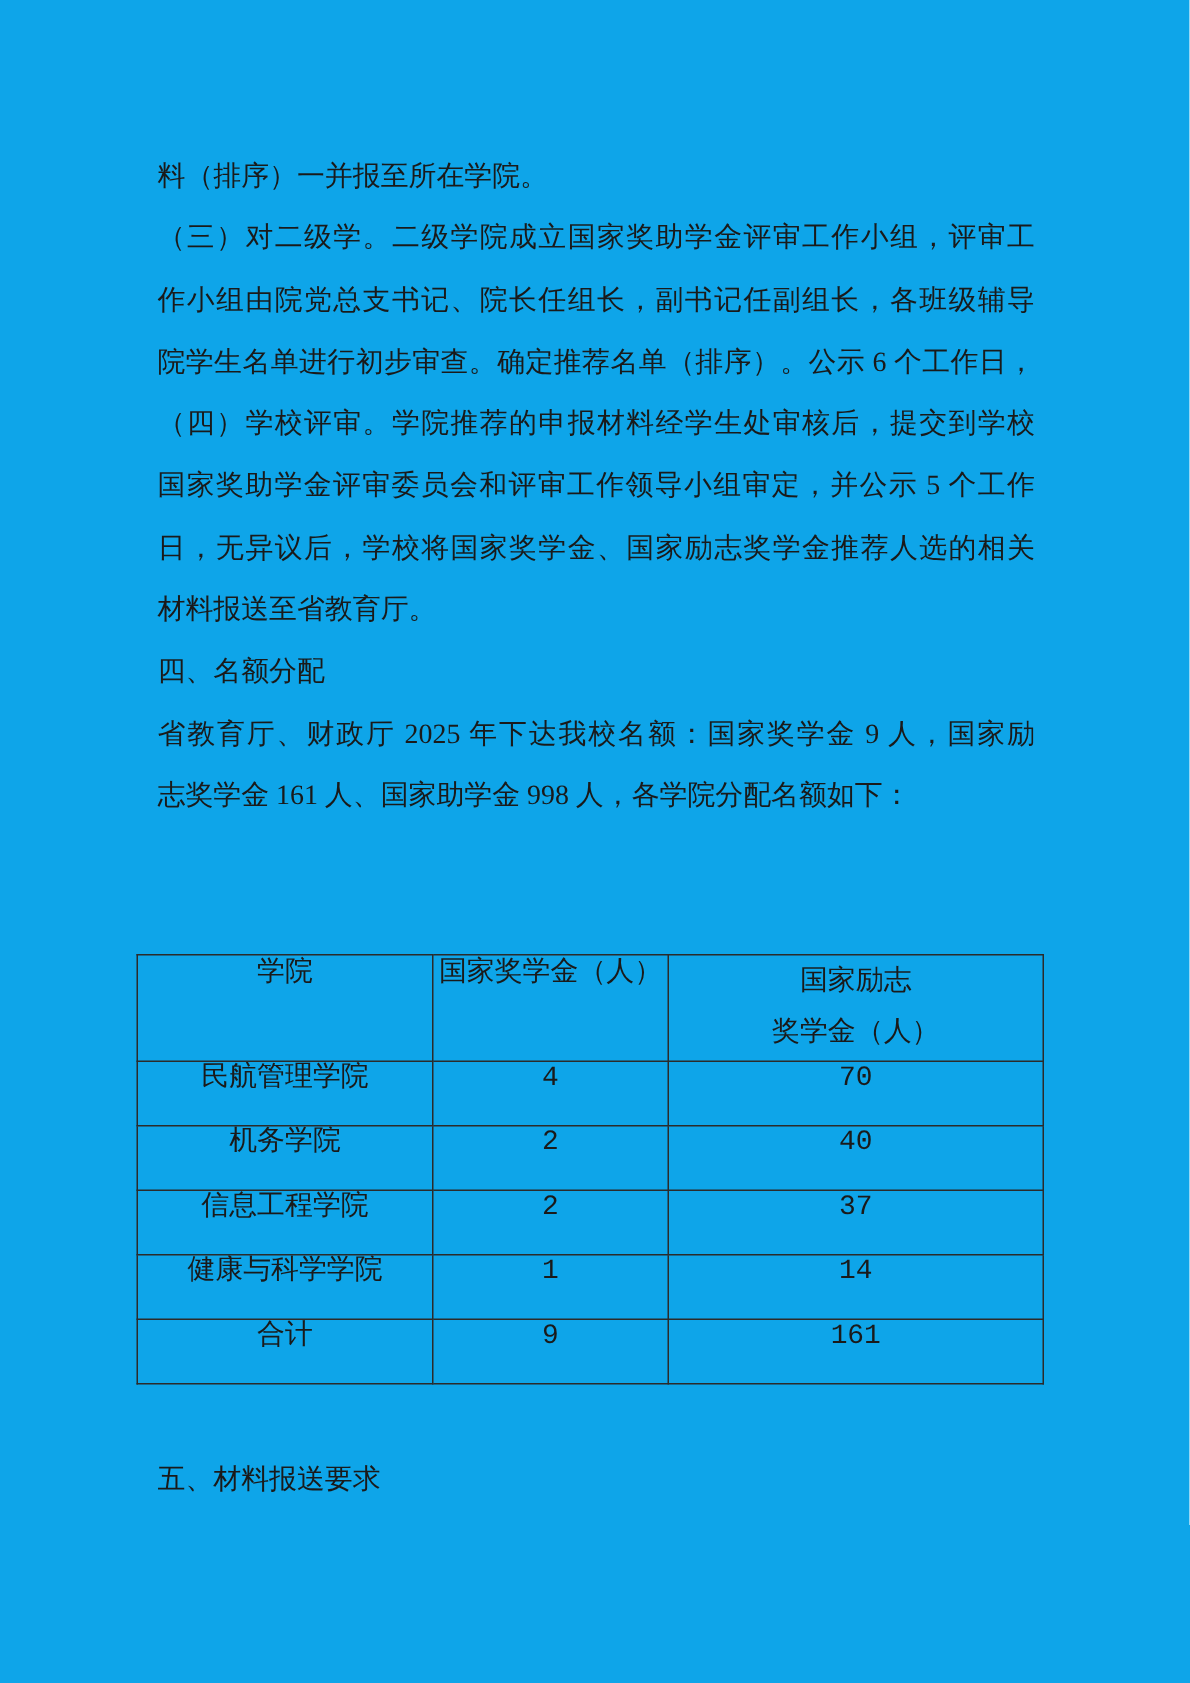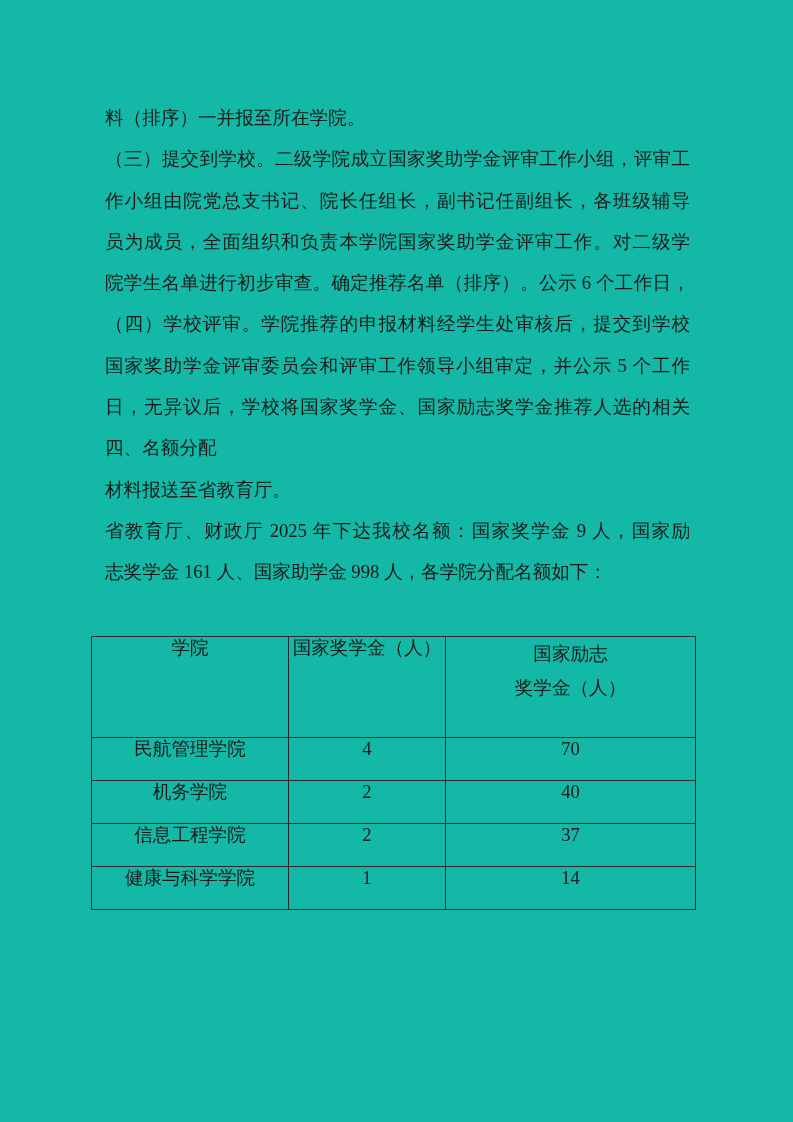--- a/index.html
+++ b/index.html
@@ -1,21 +1,21 @@
 <!DOCTYPE html>
 <html><head>
 <meta charset="utf-8">
 <style>
   * { margin: 0; padding: 0; box-sizing: border-box; }
   html, body { background: #ffffff; }
   .page {
     position: relative;
     width: 793px;
     height: 1122px;
-    background: #14b8a6;
+    background: #0ea5e9;
     font-family: "Liberation Serif", "DejaVu Serif", serif;
     color: #1a1a1a;
     overflow: hidden;
   }
   .body-text {
     position: absolute;
     top: 97px;
     left: 105px;
     width: 585px;
     font-size: 18.6px;
@@ -47,53 +47,52 @@
     border: 1.5px solid #2b2b2b;
     font-weight: normal;
     text-align: center;
     vertical-align: top;
     padding: 0;
     overflow: hidden;
   }
   .col-college { width: 197px; }
   .col-national { width: 157px; }
   .col-inspirational { width: 250px; }
-  .header-row { height: 101px; font-family: Liberation Serif, serif; }
+  .header-row { height: 71px; font-family: Liberation Serif, serif; }
   .th-college { padding-top: 20px; line-height: 22px; }
   .th-national { padding-top: 6px; line-height: 22px; }
   .th-inspirational { padding-top: 4px; }
   .th-inspirational .hline { line-height: 34px; height: 34px; text-align: center; }
-  .data-row { height: 43px; }
+  .data-row { height: 43px; font-family: Liberation Mono, monospace; }
   .cell-name { padding-top: 3px; line-height: 22px; }
   .cell-num { padding-top: 11px; line-height: 22px; }
   .section5-heading {
     position: absolute;
     left: 105px;
     top: 966px;
     font-size: 18.6px;
     line-height: 42px;
     white-space: nowrap;
   }
 </style>
 </head>
 <body>
 
 <div class="page">
 
   <div class="body-text">
     <div class="ln">料（排序）一并报至所在学院。</div>
-    <div class="ln full">（三）提交到学校。二级学院成立国家奖助学金评审工作小组，评审工</div>
+    <div class="ln full">（三）对二级学。二级学院成立国家奖助学金评审工作小组，评审工</div>
     <div class="ln full">作小组由院党总支书记、院长任组长，副书记任副组长，各班级辅导</div>
-    <div class="ln full">员为成员，全面组织和负责本学院国家奖助学金评审工作。对二级学</div>
     <div class="ln full">院学生名单进行初步审查。确定推荐名单（排序）。公示 6 个工作日，</div>
     <div class="ln full">（四）学校评审。学院推荐的申报材料经学生处审核后，提交到学校</div>
     <div class="ln full">国家奖助学金评审委员会和评审工作领导小组审定，并公示 5 个工作</div>
     <div class="ln full">日，无异议后，学校将国家奖学金、国家励志奖学金推荐人选的相关</div>
+    <div class="ln">材料报送至省教育厅。</div>
     <div class="ln">四、名额分配</div>
-    <div class="ln">材料报送至省教育厅。</div>
     <div class="ln full">省教育厅、财政厅 2025 年下达我校名额：国家奖学金 9 人，国家励</div>
     <div class="ln">志奖学金 161 人、国家助学金 998 人，各学院分配名额如下：</div>
   </div>
 
   <table class="quota-table">
     <colgroup>
       <col class="col-college">
       <col class="col-national">
       <col class="col-inspirational">
     </colgroup>
@@ -121,17 +120,23 @@
       <tr class="data-row">
         <td class="cell-name">信息工程学院</td>
         <td class="cell-num">2</td>
         <td class="cell-num">37</td>
       </tr>
       <tr class="data-row">
         <td class="cell-name">健康与科学学院</td>
         <td class="cell-num">1</td>
         <td class="cell-num">14</td>
       </tr>
+      <tr class="data-row">
+        <td class="cell-name">合计</td>
+        <td class="cell-num">9</td>
+        <td class="cell-num">161</td>
+      </tr>
     </tbody>
   </table>
 
+  <div class="section5-heading">五、材料报送要求</div>
 
 </div>
 
 </body></html>

